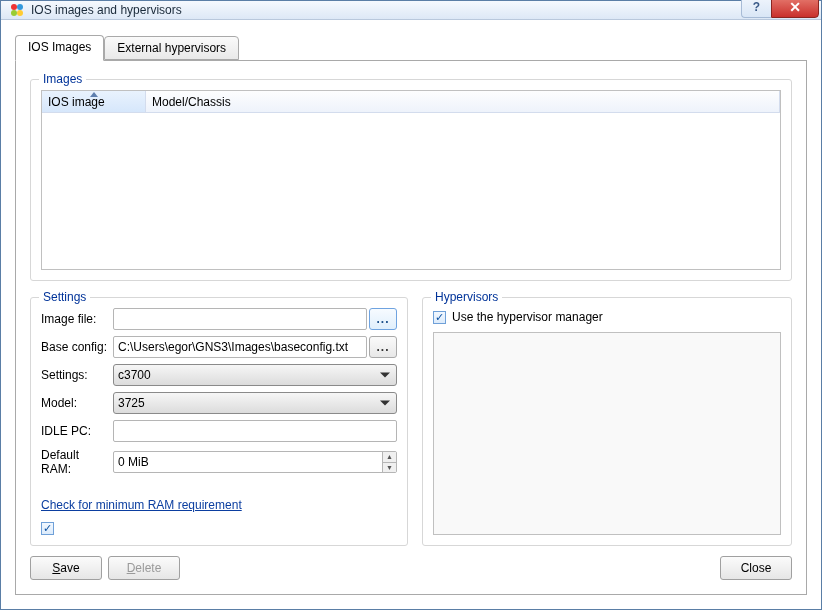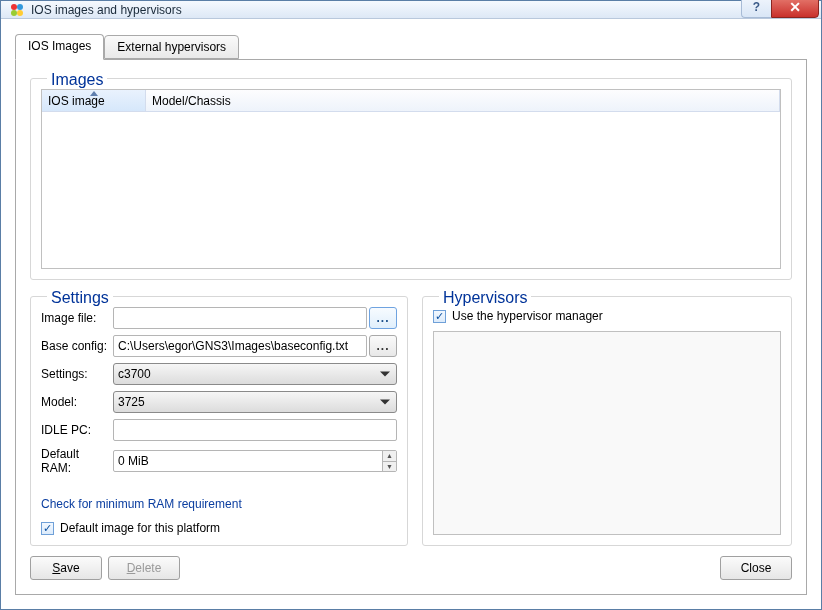--- a/index.html
+++ b/index.html
@@ -78,24 +78,24 @@
   }
   
   .group {
     border:1px solid #d7d7d7;
     border-radius:3px;
     padding: 10px 10px 10px 10px;
     position:relative;
     margin-top:6px;
   }
   .group .legend {
-    position:absolute; top:-8px; left:16px;
+    position:absolute; top:-8px; left:8px;
     background:#fff; padding:0 4px;
     color:#003399;
-    font-size:16px;
+    font-size:12px;
   }
   .images-group { flex: 1 1 auto; display:flex; flex-direction:column;}
   .table-outer {
     border:1px solid #c0c0c0;
     flex:1;
     background:#fff;
     display:flex; flex-direction:column;
     min-height:180px;
   }
   .table-header {
@@ -164,21 +164,21 @@
   .spin-buttons {
     position:absolute; right:1px; top:1px; bottom:1px; width:14px;
     display:flex; flex-direction:column;
   }
   .spin-buttons div{
     flex:1; border-left:1px solid #b5b5b5;
     display:flex;align-items:center;justify-content:center;
     font-size:7px; color:#555; background:#f0f0f0;
   }
   .spin-buttons div:first-child{border-bottom:1px solid #b5b5b5;}
-  .link { color:#0b3ea0; cursor:pointer; margin-top:16px; display:inline-block;}
+  .link { color:#0b3ea0; text-decoration:underline; cursor:pointer; margin-top:16px; display:inline-block;}
   .checkbox-row { display:flex; align-items:center; gap:6px; margin-top:10px;}
   .chk {
     width:13px;height:13px;border:1px solid #6fa0d8; background:linear-gradient(#f2f8ff,#dcebfb);
     display:flex;align-items:center;justify-content:center;
     color:#0a4fa0; font-size:11px; line-height:1;
   }
   .hyp-listbox {
     flex:1; border:1px solid #c0c0c0; background:#f9f9f9; margin-top:8px; min-height:170px;
   }
   .button-bar { display:flex; margin-top:10px; gap:6px; align-items:center;}
@@ -279,21 +279,20 @@
                 <div>▲</div>
                 <div>▼</div>
               </div>
             </div>
           </div>
 
           <span class="link">Check for minimum RAM requirement</span>
 
           <div class="checkbox-row">
             <span class="chk">✓</span>
-            <span>Default image for this platform</span>
           </div>
         </div>
 
         <div class="group hyp-group">
           <span class="legend">Hypervisors</span>
           <div class="checkbox-row" style="margin-top:2px;">
             <span class="chk">✓</span>
             <span>Use the hypervisor manager</span>
           </div>
           <div class="hyp-listbox"></div>

